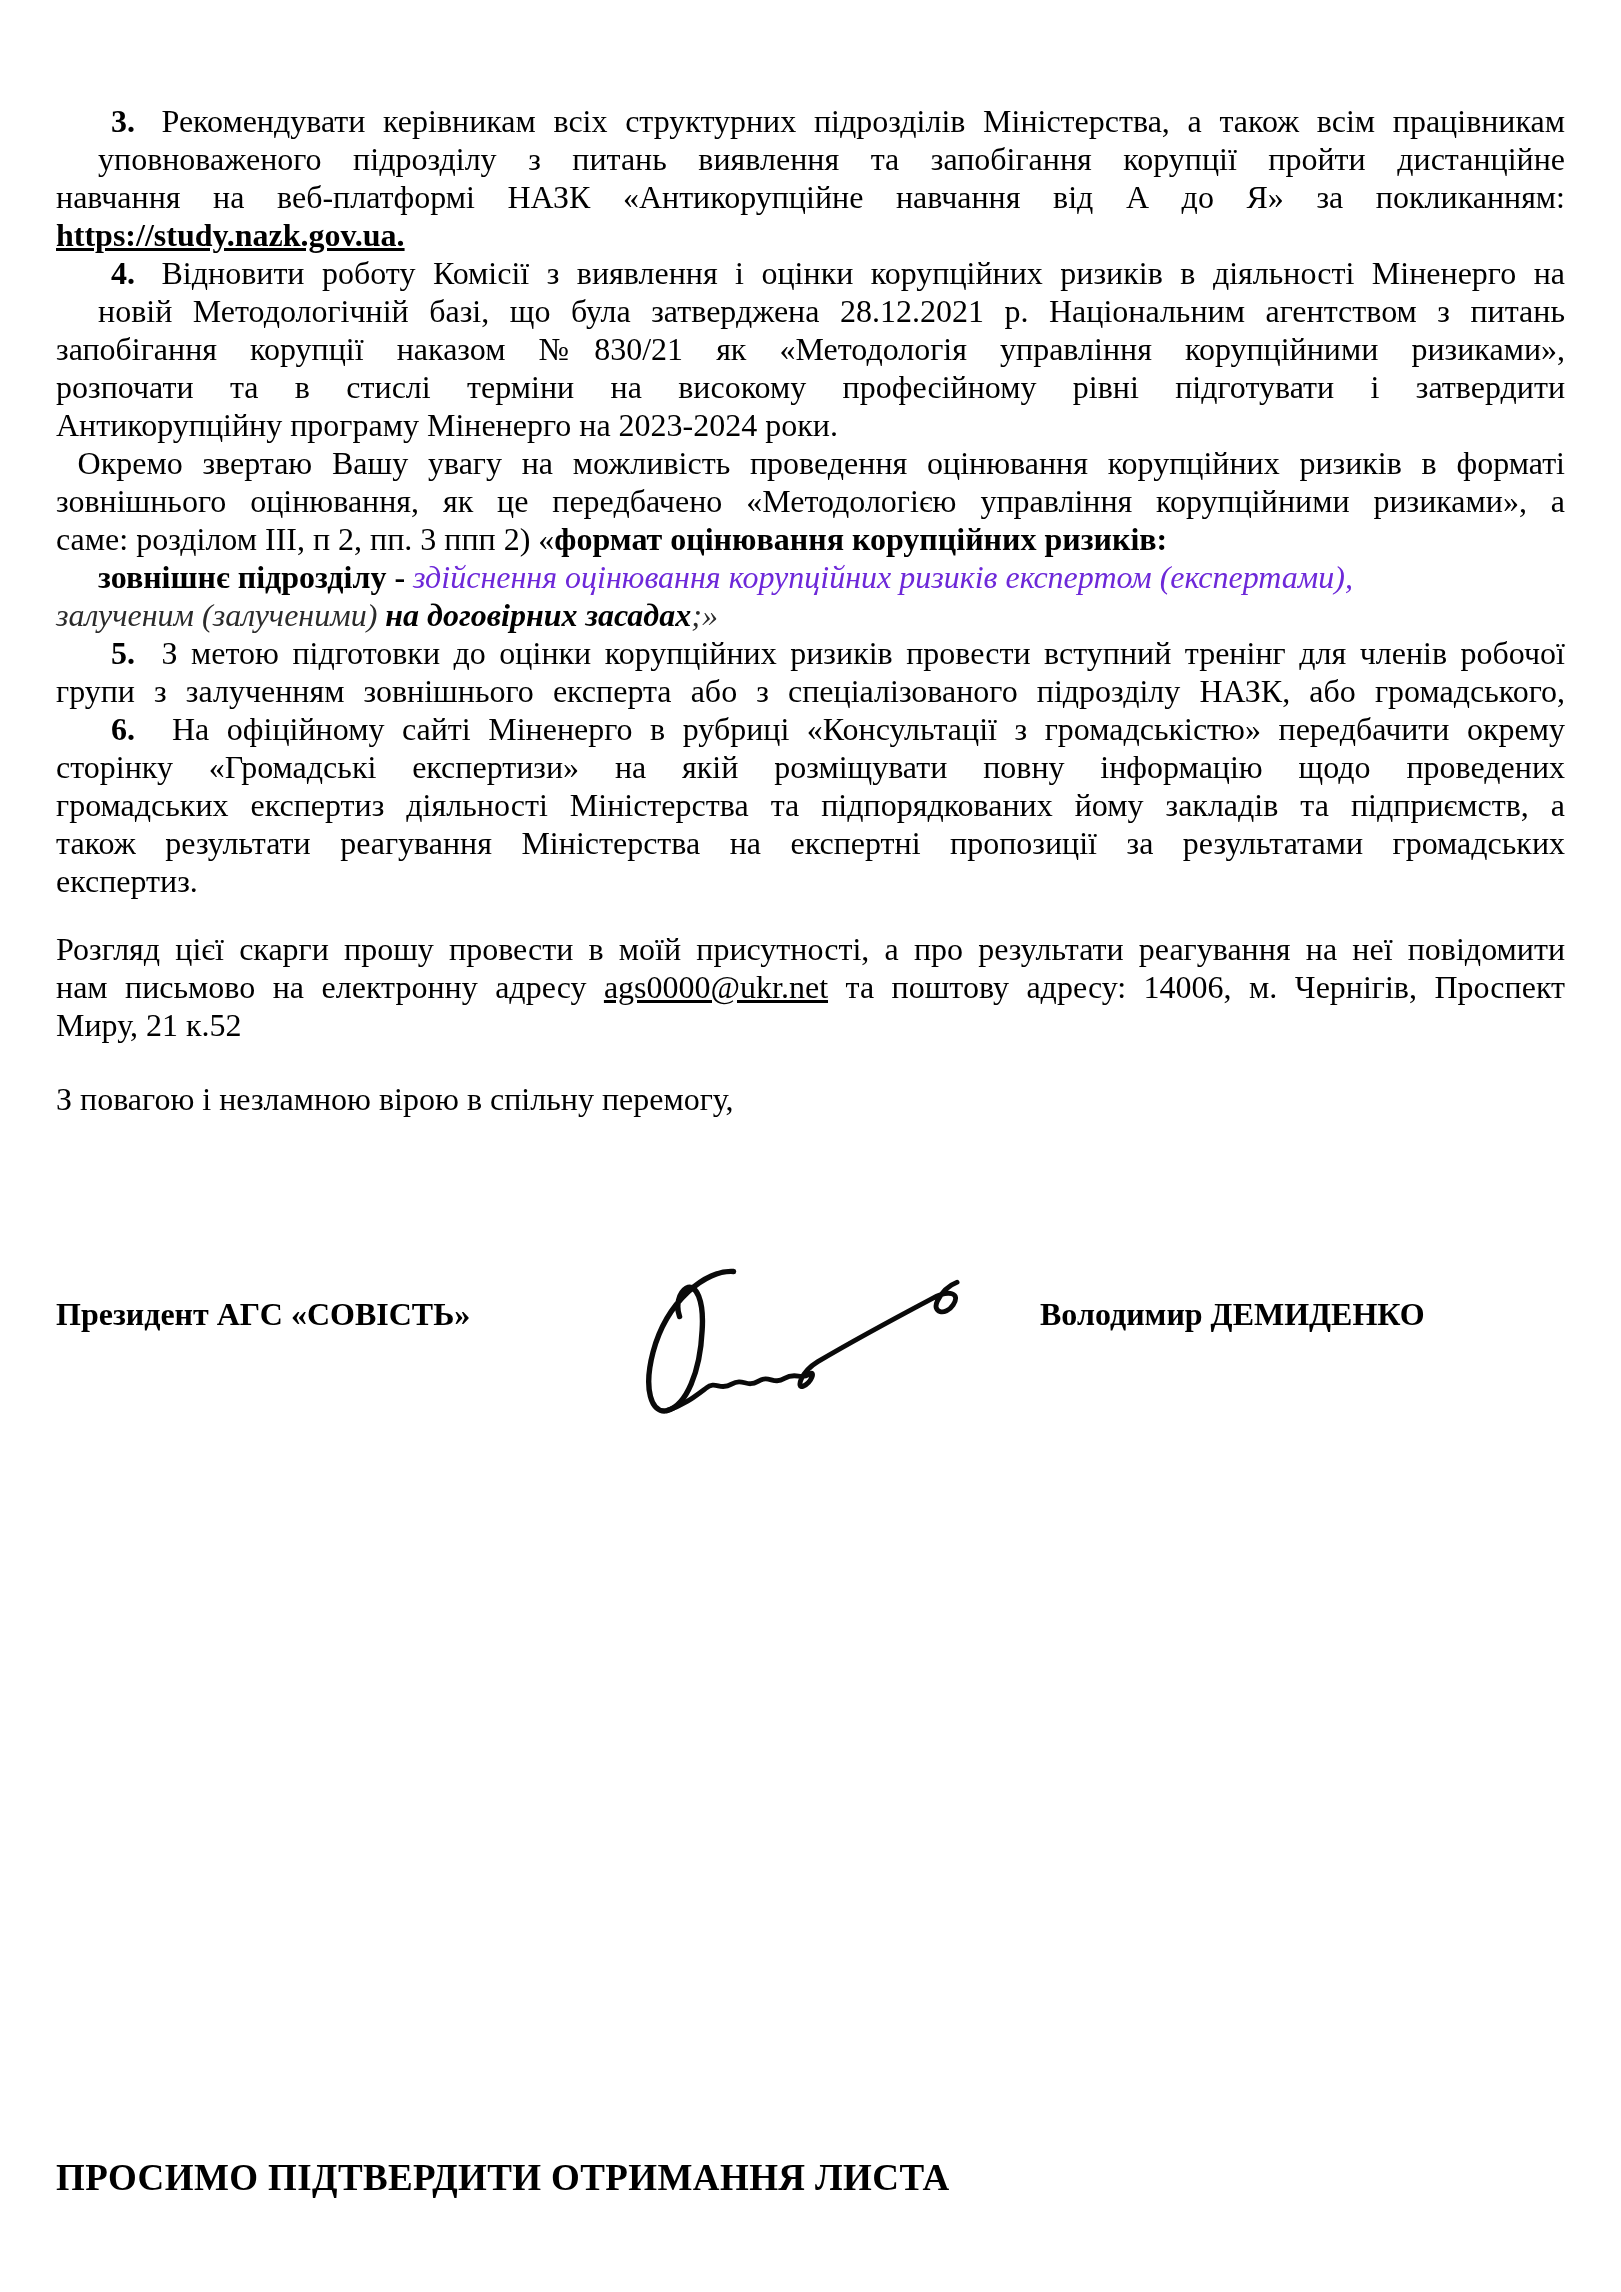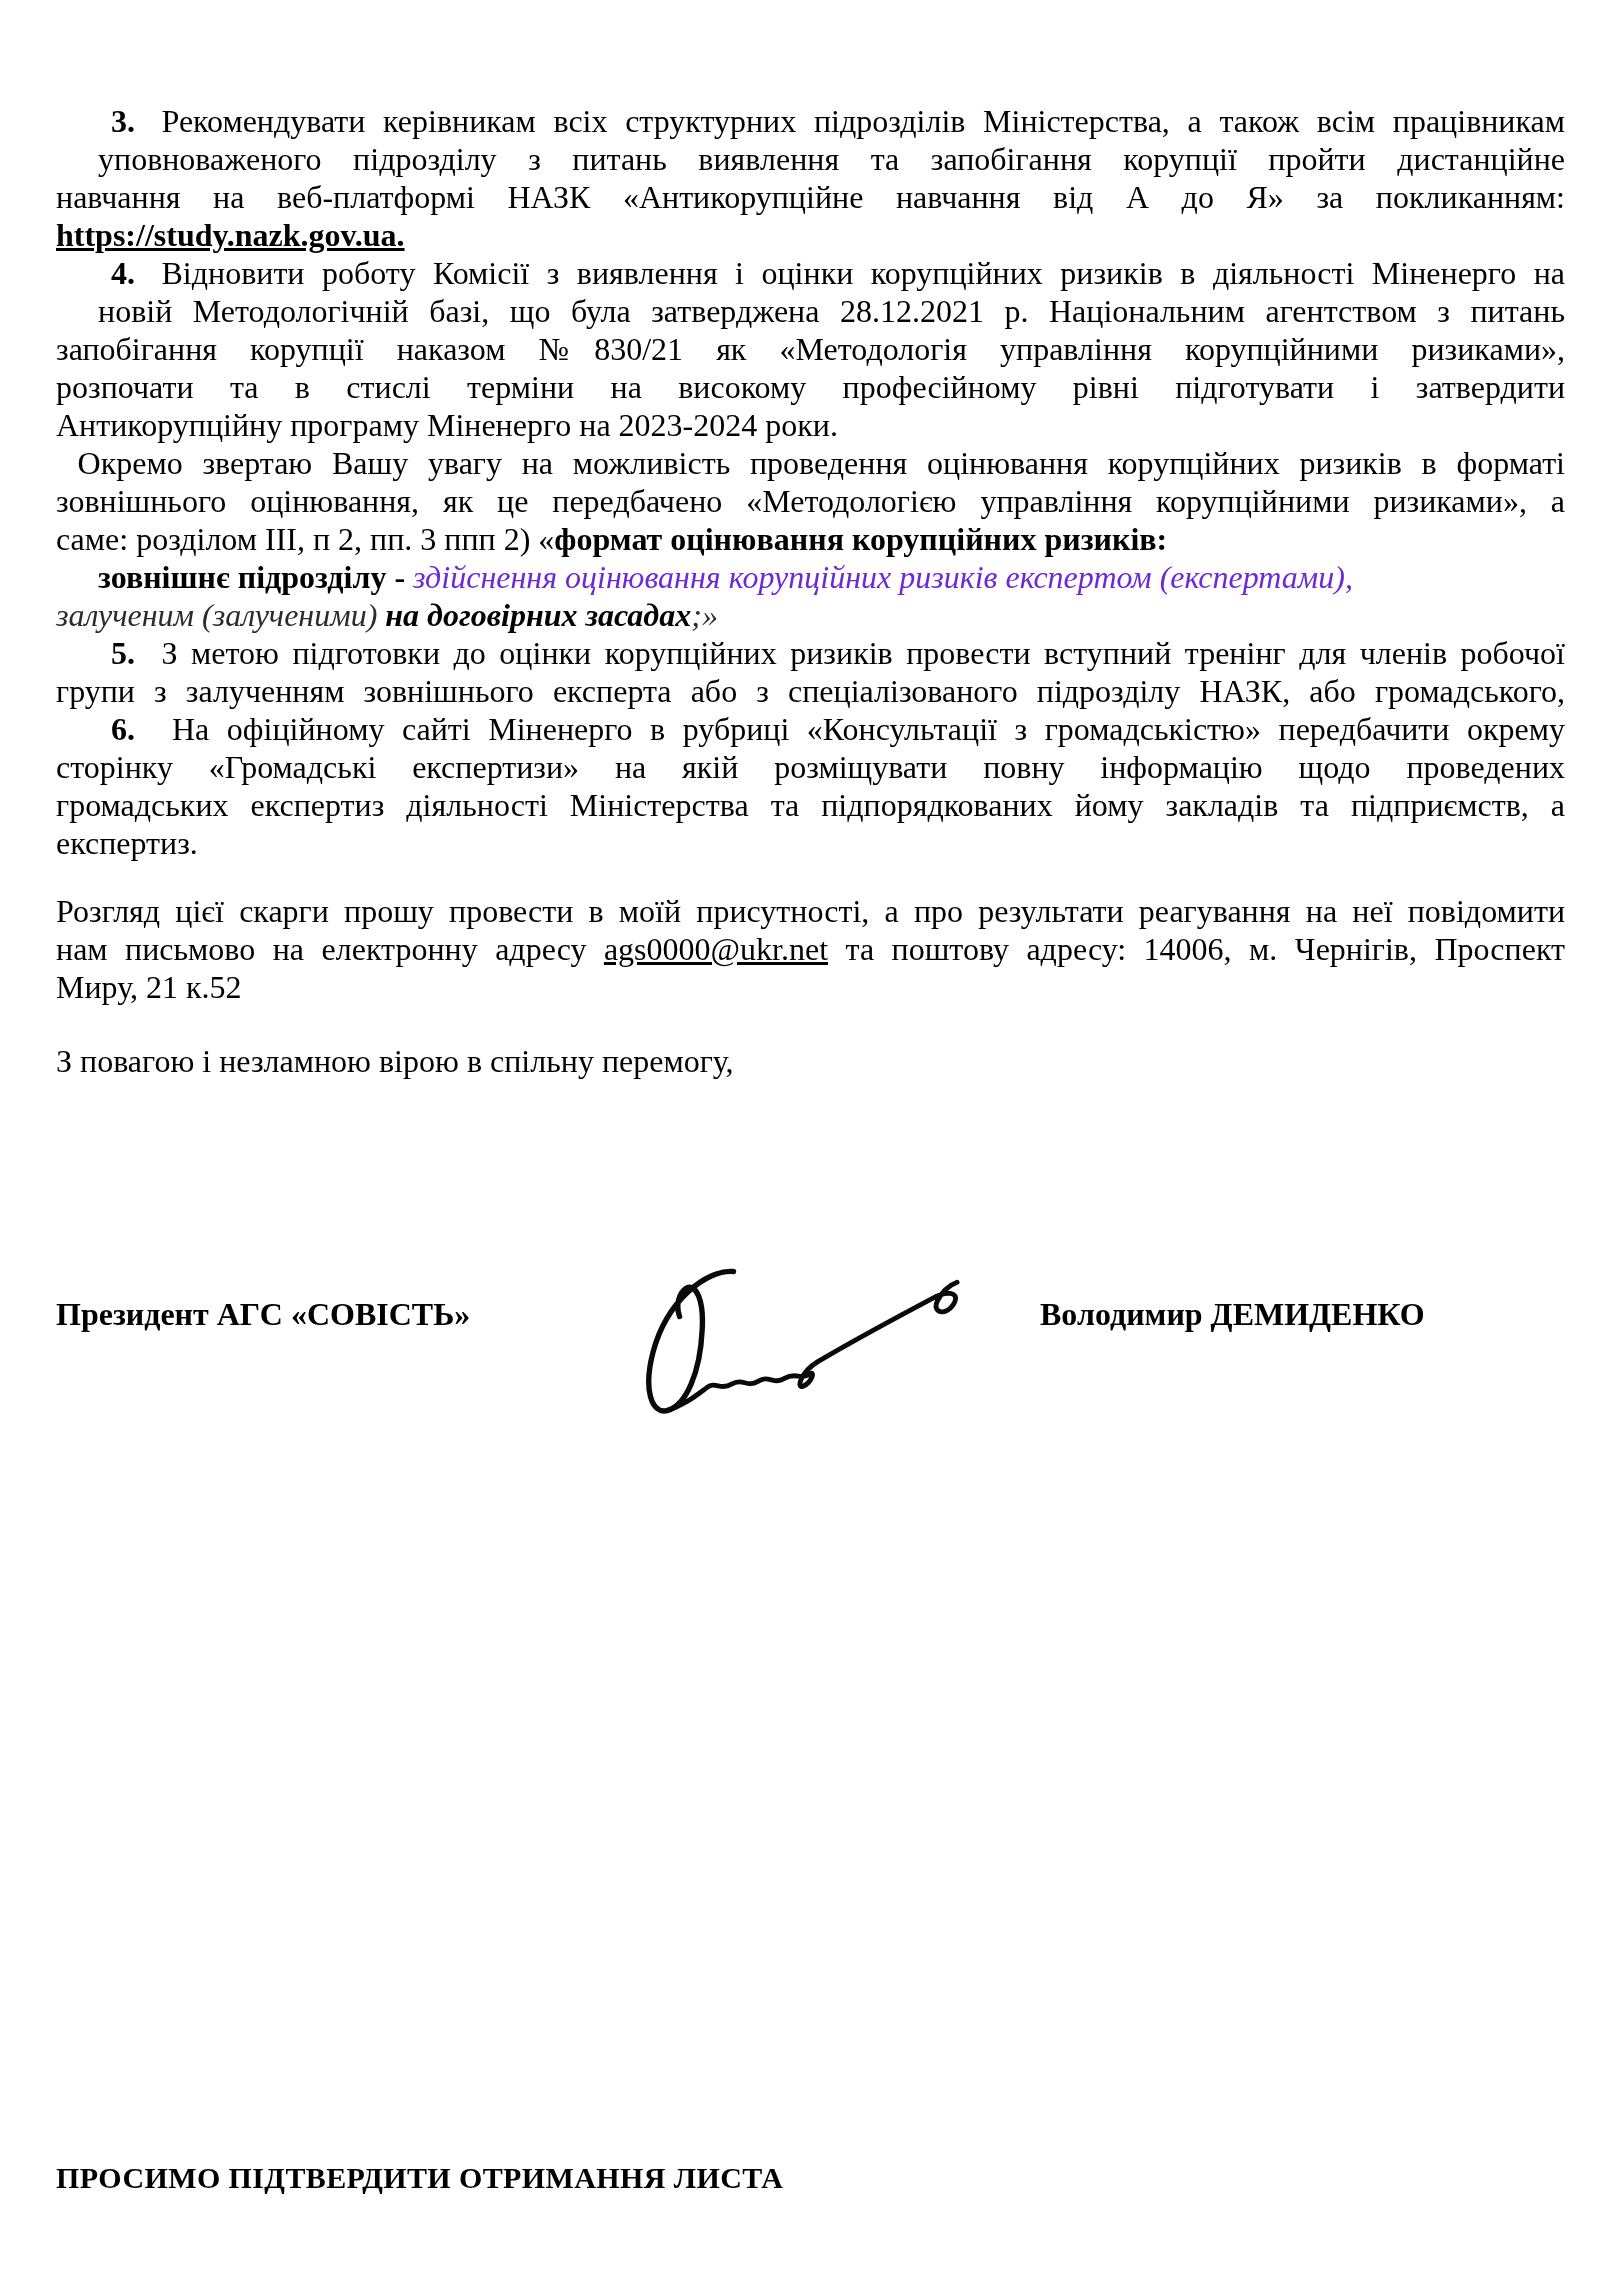--- a/index.html
+++ b/index.html
@@ -39,21 +39,21 @@
   .signature-row{
     position:absolute;left:0;top:1296px;width:1621px;height:41px;text-align:right;
   }
   .sig-title{position:absolute;left:56px;top:0;font-weight:bold;}
   .sig-name{position:absolute;left:1040px;top:0;font-weight:bold;}
   .signature-svg{
     position:absolute;left:608px;top:1259px;width:353px;height:172px;
   }
   .footer{
     position:absolute;left:56px;top:2160px;
-    font-weight:bold;font-size:30px;line-height:35px;letter-spacing:0.4px;
+    font-weight:bold;font-size:37px;line-height:35px;letter-spacing:0.4px;
   }
 </style>
 </head>
 <body>
 
 <div class="page">
 
   <div class="doc-body">
       <div class="para">
         <div class="line just" style="padding-left: 55px;"><span class="b">3.</span><span class="gap" style="width: 26.5px;"></span><span>Рекомендувати керівникам всіх структурних підрозділів Міністерства, а також всім працівникам</span></div>
@@ -78,20 +78,21 @@
         <div class="line"><span class="i" style="color: rgb(43, 43, 43);">залученим (залученими) </span><span class="b i">на договірних засадах</span><span class="i" style="color: rgb(43, 43, 43);">;»</span></div>
       </div>
       <div class="para">
         <div class="line just" style="padding-left: 55px;"><span class="b">5.</span><span class="gap" style="width: 26.5px;"></span><span>З метою підготовки до оцінки корупційних ризиків провести вступний тренінг для членів робочої</span></div>
         <div class="line just"><span>групи з залученням зовнішнього експерта або з спеціалізованого підрозділу НАЗК, або громадського,</span></div>
       </div>
       <div class="para">
         <div class="line just" style="padding-left: 55px;"><span class="b">6.</span><span class="gap" style="width: 37px;"></span><span>На офіційному сайті Міненерго в рубриці «Консультації з громадськістю» передбачити окрему</span></div>
         <div class="line just"><span>сторінку «Громадські експертизи» на якій розміщувати повну інформацію щодо проведених</span></div>
         <div class="line just"><span>громадських експертиз діяльності Міністерства та підпорядкованих йому закладів та підприємств, а</span></div>
+        <div class="line just"><span>також результати реагування Міністерства на експертні пропозиції за результатами громадських</span></div>
         <div class="line"><span>експертиз.</span></div>
       </div>
       <div class="para" style="margin-top: 30px;">
         <div class="line just"><span>Розгляд цієї скарги прошу провести в моїй присутності, а про результати реагування на неї повідомити</span></div>
         <div class="line just"><span>нам письмово на електронну адресу </span><a class="u lnk email" href="#">ags0000@ukr.net</a><span> та поштову адресу: 14006, м. Чернігів, Проспект</span></div>
         <div class="line"><span>Миру, 21 к.52</span></div>
       </div>
       <div class="para" style="margin-top: 36px;">
         <div class="line"><span>З повагою і незламною вірою в спільну перемогу,</span></div>
       </div>

